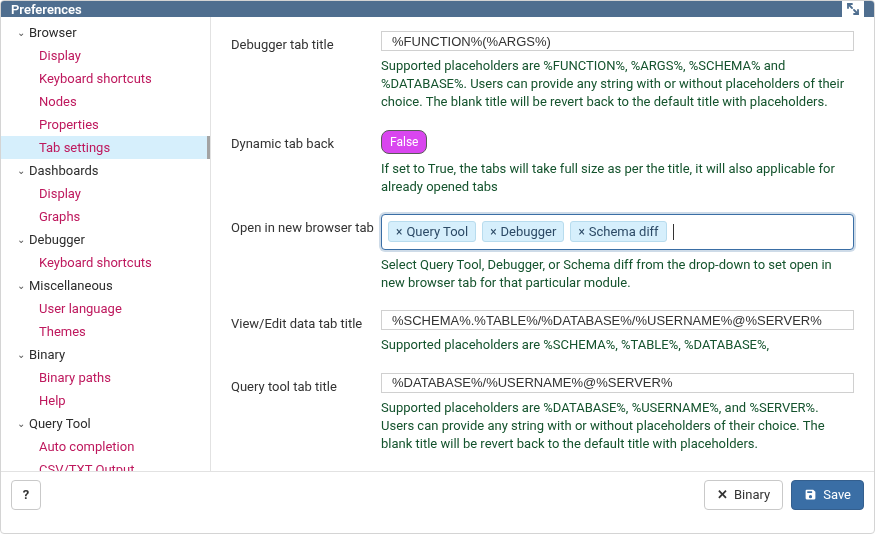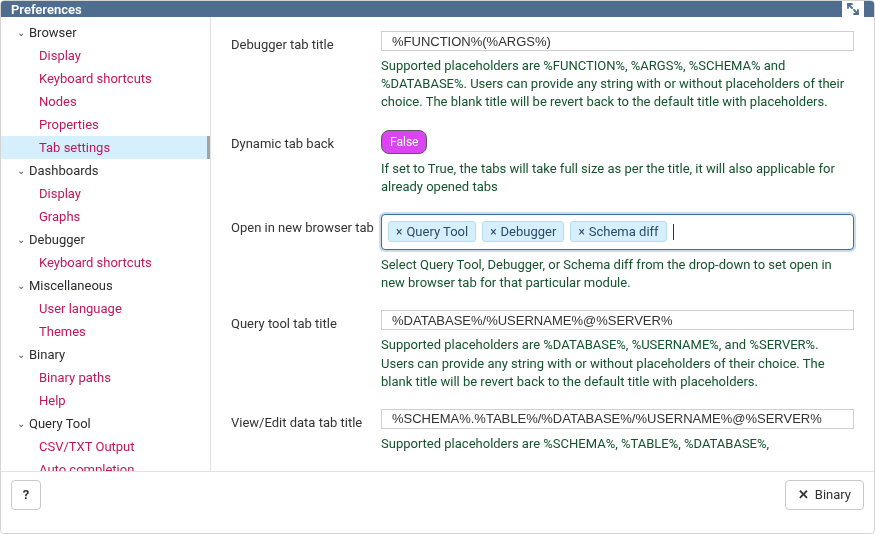--- a/index.html
+++ b/index.html
@@ -242,22 +242,22 @@
       <div class="tree-group-label">
         <span class="chev">⌄</span>
         <span>Binary</span>
       </div>
       <div class="tree-item">Binary paths</div>
       <div class="tree-item">Help</div>
       <div class="tree-group-label">
         <span class="chev">⌄</span>
         <span>Query Tool</span>
       </div>
+      <div class="tree-item">Auto completion</div>
       <div class="tree-item">CSV/TXT Output</div>
-      <div class="tree-item">Auto completion</div>
     </div>
 
   <div class="main">
 
     <div class="form-row">
       <div class="form-label">Debugger tab title</div>
       <div class="form-control-col">
         <input class="text-input" type="text" value="%FUNCTION%(%ARGS%)" style="">
         <div class="help-text">Supported placeholders are %FUNCTION%, %ARGS%, %SCHEMA% and %DATABASE%. Users can provide any string with or without placeholders of their choice. The blank title will be revert back to the default title with placeholders.</div>
       </div>
@@ -287,41 +287,47 @@
               <span class="x">×</span>
               <span>Schema diff</span>
             </span>
             <span class="tag-cursor"></span>
           </div>
         <div class="help-text">Select Query Tool, Debugger, or Schema diff from the drop-down to set open in new browser tab for that particular module.</div>
       </div>
     </div>
 
     <div class="form-row">
+      <div class="form-label">View/Edit data tab title</div>
+      <div class="form-control-col">
+        <input class="text-input" type="text" value="%SCHEMA%.%TABLE%/%DATABASE%/%USERNAME%@%SERVER%" style="">
+        <div class="help-text">Supported placeholders are %SCHEMA%, %TABLE%, %DATABASE%,</div>
+      </div>
+    </div>
+
+    <div class="form-row">
       <div class="form-label">Query tool tab title</div>
       <div class="form-control-col">
         <input class="text-input" type="text" value="%DATABASE%/%USERNAME%@%SERVER%" style="">
         <div class="help-text">Supported placeholders are %DATABASE%, %USERNAME%, and %SERVER%. Users can provide any string with or without placeholders of their choice. The blank title will be revert back to the default title with placeholders.</div>
-      </div>
-    </div>
-
-    <div class="form-row">
-      <div class="form-label">View/Edit data tab title</div>
-      <div class="form-control-col">
-        <input class="text-input" type="text" value="%SCHEMA%.%TABLE%/%DATABASE%/%USERNAME%@%SERVER%" style="">
-        <div class="help-text">Supported placeholders are %SCHEMA%, %TABLE%, %DATABASE%,</div>
       </div>
     </div>
 
   </div>
 </div>
 
 <div class="footer">
   <div class="help-btn">
     <span>?</span>
   </div>
   <div class="footer-actions">
     <div class="btn btn-default">
       <span style="font-weight:700;">✕</span>
       <span>Binary</span>
     </div>
+    <div class="btn btn-primary">
+      <svg width="13" height="13" viewBox="0 0 24 24">
+        <path fill="#fff" d="M17 3H5a2 2 0 0 0-2 2v14a2 2 0 0 0 2 2h14a2 2 0 0 0 2-2V7l-4-4zM12 19a3 3 0 1 1 0-6 3 3 0 0 1 0 6zm3-10H6V6h9v3z"></path>
+      </svg>
+      <span>Save</span>
+    </div>
   </div>
 </div>
 
 </body></html>

